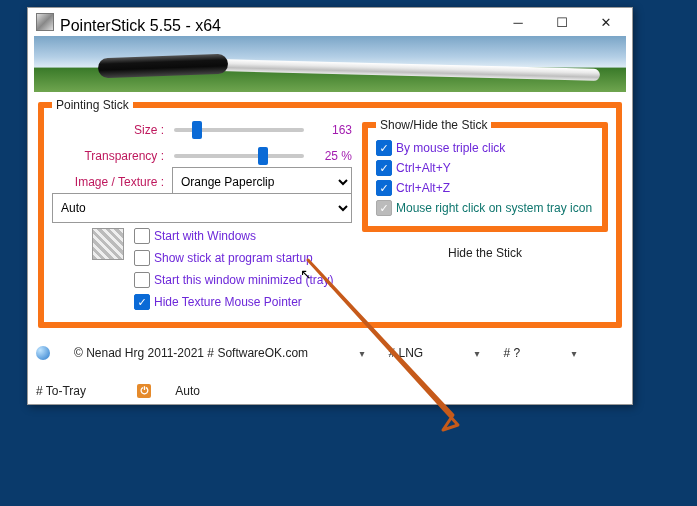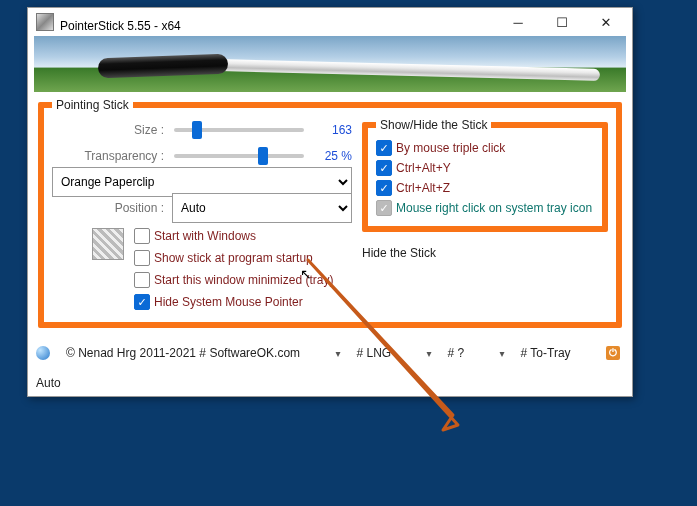--- a/index.html
+++ b/index.html
@@ -31,21 +31,21 @@
   }
   .titlebar .app-icon {
     width: 16px;
     height: 16px;
     background: linear-gradient(135deg,#ddd 0%, #888 50%, #ddd 100%);
     border:1px solid #777;
     margin-right: 6px;
   }
   .titlebar .title-text {
     flex: 1;
-    font-size: 12px;
+    font-size: 16px;
     color: #000;
     margin-top: 8px;
   }
   .titlebar .win-btn {
     width: 44px;
     height: 28px;
     display: flex;
     align-items: center;
     justify-content: center;
     font-size: 13px;
@@ -114,21 +114,21 @@
   .row {
     display: flex;
     align-items: center;
     height: 24px;
     margin-bottom: 2px;
   }
   .row .lbl {
     width: 112px;
     text-align: right;
     padding-right: 8px;
-    color: #737373;
+    color: #be185d;
   }
   .slider-wrap {
     flex:1;
     display:flex;
     align-items:center;
   }
   input[type=range]{
     flex:1;
     height: 4px;
     -webkit-appearance:none;
@@ -138,21 +138,21 @@
   input[type=range]::-webkit-slider-thumb{
     -webkit-appearance:none;
     width:10px;height:18px;
     background:#0a6ad6;
     border-radius:2px;
   }
   .val {
     width: 40px;
     text-align: right;
     padding-left:6px;
-    color:#1d4ed8;
+    color:#a21caf;
   }
   select {
     flex:1;
     height:30px;
     border:1px solid #999;
     background:#fff;
     font-size:12px;
     padding:0 4px;
   }
   .check-row {
@@ -173,21 +173,21 @@
     background:#fff;
   }
   .chk.checked {
     background:#0a6ad6;
     border-color:#0a6ad6;
   }
   .chk.disabled {
     background:#bbb;
     border-color:#aaa;
   }
-  .check-row .clabel { color:#7f1d1d; }
+  .check-row .clabel { color:#6d28d9; }
   .check-row .clabel.disabled { color:#0f766e; }
   .thumb-icon {
     width:30px;height:30px;
     border:1px solid #999;
     background:
       repeating-linear-gradient(45deg,#bbb 0 3px,#eee 3px 6px);
     margin-right:4px;
     align-self:flex-start;
     margin-top:2px;
   }
@@ -196,28 +196,29 @@
     gap:6px;
     margin-top:6px;
     padding-left:40px;
   }
   .checks-col{display:flex;flex-direction:column;gap:2px;}
   fieldset.inner {
     margin:0 0 8px 0;
     padding:6px 8px 8px 8px;
   }
   .hide-link {
+    text-align:center;
     color:#222;
     padding:6px 0;
     cursor:default;
   }
   .footer {
     display:flex;
     align-items:center;
-    gap:16px;
+    gap:24px;
     padding:4px 8px 6px 8px;
     font-size:12px;
     color:#222;
     flex-wrap:wrap;
   }
   .footer .sep{color:#888;}
   .globe{
     width:14px;height:14px;border-radius:50%;
     background:radial-gradient(circle at 30% 30%,#bfe4ff,#2a7acb);
     display:inline-block;
@@ -276,26 +277,26 @@
             <span class="val">163</span>
           </div>
           <div class="row">
             <span class="lbl">Transparency :</span>
             <div class="slider-wrap">
               <input type="range" min="0" max="100" value="70" style="">
             </div>
             <span class="val">25 %</span>
           </div>
           <div class="row">
+            <span class="lbl">Image / Texture :</span>
             <select>
               <option>Orange Paperclip</option>
             </select>
           </div>
           <div class="row">
-            <span class="lbl">Position :</span>
             <select>
               <option>Auto</option>
             </select>
           </div>
 
           <div class="checks-block">
             <div class="thumb-icon"></div>
             <div class="checks-col">
               <div class="check-row">
                 <span class="chk"></span>
@@ -304,21 +305,21 @@
               <div class="check-row">
                 <span class="chk"></span>
                 <span class="clabel">Show stick at program startup</span>
               </div>
               <div class="check-row">
                 <span class="chk"></span>
                 <span class="clabel">Start this window minimized (tray)</span>
               </div>
               <div class="check-row">
                 <span class="chk checked">✓</span>
-                <span class="clabel">Hide System Mouse Pointer</span>
+                <span class="clabel">Hide Texture Mouse Pointer</span>
               </div>
             </div>
           </div>
         </div>
 
         <div class="right-col">
           <fieldset class="inner">
             <legend>Show/Hide the Stick</legend>
             <div class="check-row">
               <span class="chk checked">✓</span>

